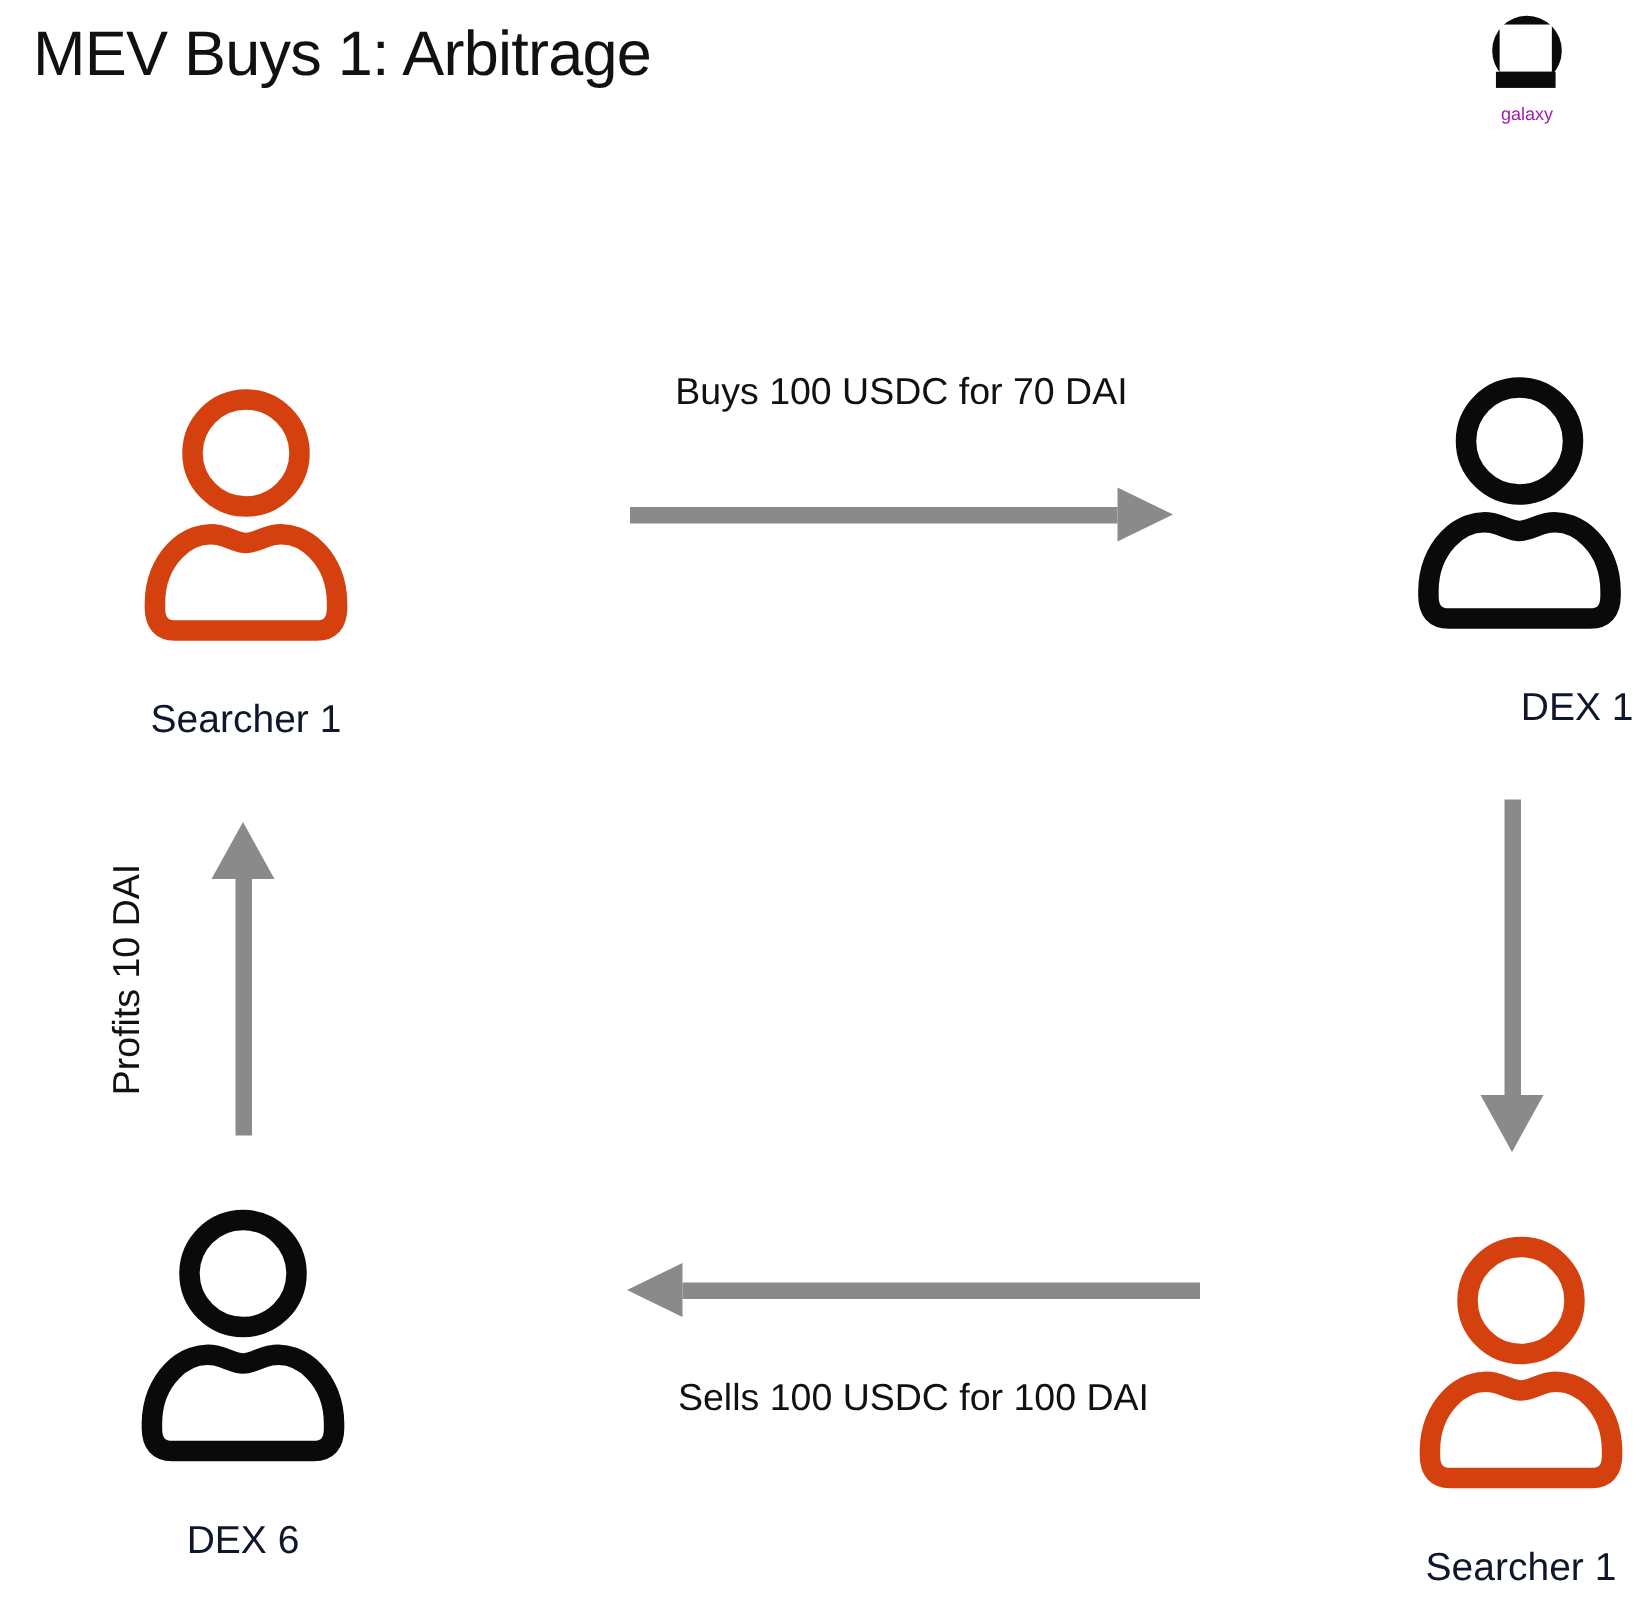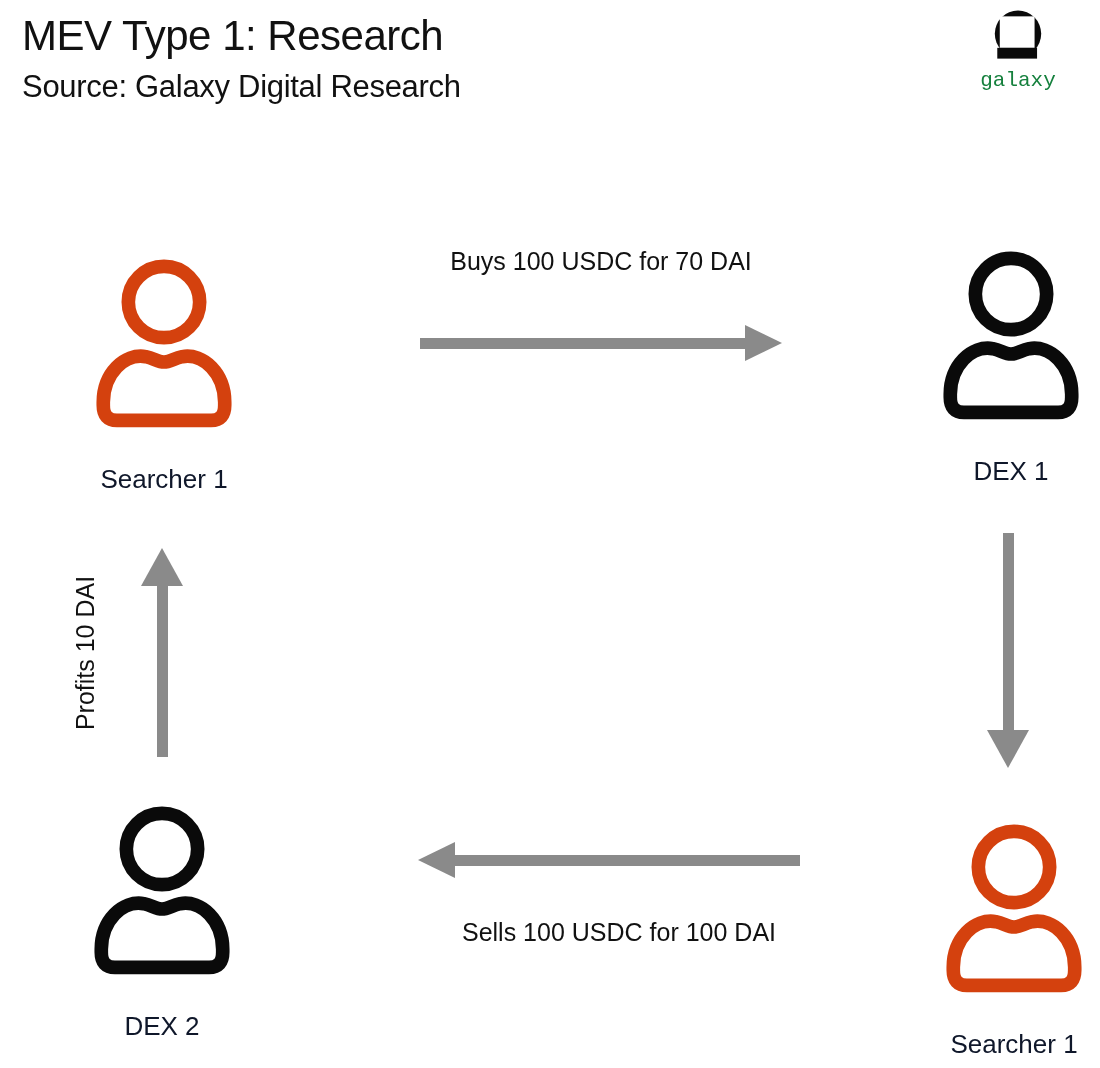--- a/index.html
+++ b/index.html
@@ -24,35 +24,35 @@
     font-size:31px; font-weight:400; letter-spacing:-0.3px;
     white-space:nowrap;
   }
 
   
   .logo {
     position:absolute; left:986px; top:8px; width:64px;
     display:flex; flex-direction:column; align-items:center;
   }
   .logo svg { width:58px; height:54px; color:#0a0a0a; }
-  .logo-label { font-size:21px; margin-top:7px; color:#15803d;font-family:Liberation Mono, monospace; }
+  .logo-label { font-size:12px; margin-top:7px; color:#a21caf; }
 
   
   .node {
     position:absolute;
     display:flex; flex-direction:column; align-items:center;
     width:156px;
   }
   .node svg.person { width:152px; height:170px; }
   .node-label { font-size:26px; margin-top:36px; white-space:nowrap; color:#0f172a; }
   .accent { color:var(--accent-orange,#d4410e); }
   .black  { color:var(--node-black,#0a0a0a); }
 
   .node-tl { left:86px;  top:258px; }
-  .node-tr { left:933px; top:250px; }
+  .node-tr { left:933px; top:250px;align-items:flex-end; }
   .node-bl { left:84px;  top:805px; }
   .node-br { left:936px; top:823px; }
 
   
   .arrow-h { position:absolute; display:flex; align-items:center; }
   .arrow-v { position:absolute; display:flex; flex-direction:column; align-items:center; }
   .shaft-h { flex:1; height:11px; background:var(--arrow-gray,#8a8a8a); }
   .shaft-v { flex:1; width:11px;  background:var(--arrow-gray,#8a8a8a); }
   .head-right { width:0; height:0; border-top:18px solid transparent; border-bottom:18px solid transparent; border-left:37px solid var(--arrow-gray,#8a8a8a); }
   .head-left  { width:0; height:0; border-top:18px solid transparent; border-bottom:18px solid transparent; border-right:37px solid var(--arrow-gray,#8a8a8a); }
@@ -60,33 +60,32 @@
   .head-up    { width:0; height:0; border-left:21px solid transparent; border-right:21px solid transparent; border-bottom:38px solid var(--arrow-gray,#8a8a8a); }
 
   .arrow-buys    { left:420px; top:325px; width:362px; height:36px; }
   .arrow-down    { left:987px; top:533px; width:42px;  height:235px; }
   .arrow-sells   { left:418px; top:842px; width:382px; height:36px; }
   .arrow-profits { left:141px; top:548px; width:42px;  height:209px; }
 
   
   .edge-label { position:absolute; font-size:25px; text-align:center; white-space:nowrap; color:#111; }
   .edge-label-top    { left:420px; top:247px; width:362px; }
-  .edge-label-bottom { left:428px; top:918px; width:382px; }
+  .edge-label-bottom { left:418px; top:918px; width:382px; }
   .edge-label-left   {
     left:85px; top:653px; width:auto;
     transform:translate(-50%,-50%) rotate(-90deg);
   }
 </style>
 </head>
 <body>
 
 <div class="canvas">
 
-  <div class="title">MEV Type 1: Research</div>
-  <div class="subtitle">Source: Galaxy Digital Research</div>
+  <div class="title">MEV Buys 1: Arbitrage</div>
 
   <div class="logo">
     <svg viewBox="0 0 70 65" aria-hidden="true">
       <circle cx="35" cy="31" r="28" fill="currentColor"></circle>
       <rect x="13" y="10" width="42" height="38" fill="#ffffff"></rect>
       <rect x="10" y="48" width="48" height="13" fill="currentColor"></rect>
     </svg>
     <div class="logo-label">galaxy</div>
   </div>
 
@@ -104,21 +103,21 @@
       <path d="M19 107 L81 107 Q90 107 90 97 L90 95 C90 76 76 62.5 62 65 C56.5 66.2 54 68.5 50 68.5 C46 68.5 43.5 66.2 38 65 C24 62.5 10 76 10 95 L10 97 Q10 107 19 107 Z" fill="none" stroke="currentColor" stroke-width="9" stroke-linejoin="round"></path>
     </svg>
     <div class="node-label">DEX 1</div>
   </div>
 
   <div class="node node-bl">
     <svg class="person black" viewBox="0 0 100 112" aria-hidden="true">
       <circle cx="50" cy="29" r="23.5" fill="none" stroke="currentColor" stroke-width="9"></circle>
       <path d="M19 107 L81 107 Q90 107 90 97 L90 95 C90 76 76 62.5 62 65 C56.5 66.2 54 68.5 50 68.5 C46 68.5 43.5 66.2 38 65 C24 62.5 10 76 10 95 L10 97 Q10 107 19 107 Z" fill="none" stroke="currentColor" stroke-width="9" stroke-linejoin="round"></path>
     </svg>
-    <div class="node-label">DEX 2</div>
+    <div class="node-label">DEX 6</div>
   </div>
 
   <div class="node node-br">
     <svg class="person accent" viewBox="0 0 100 112" aria-hidden="true">
       <circle cx="50" cy="29" r="23.5" fill="none" stroke="currentColor" stroke-width="9"></circle>
       <path d="M19 107 L81 107 Q90 107 90 97 L90 95 C90 76 76 62.5 62 65 C56.5 66.2 54 68.5 50 68.5 C46 68.5 43.5 66.2 38 65 C24 62.5 10 76 10 95 L10 97 Q10 107 19 107 Z" fill="none" stroke="currentColor" stroke-width="9" stroke-linejoin="round"></path>
     </svg>
     <div class="node-label">Searcher 1</div>
   </div>
 

